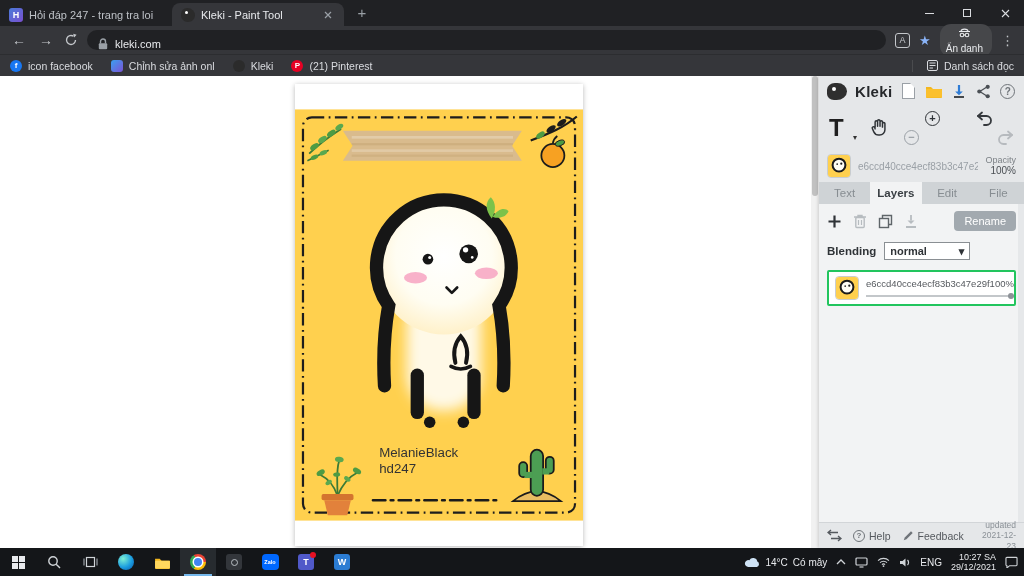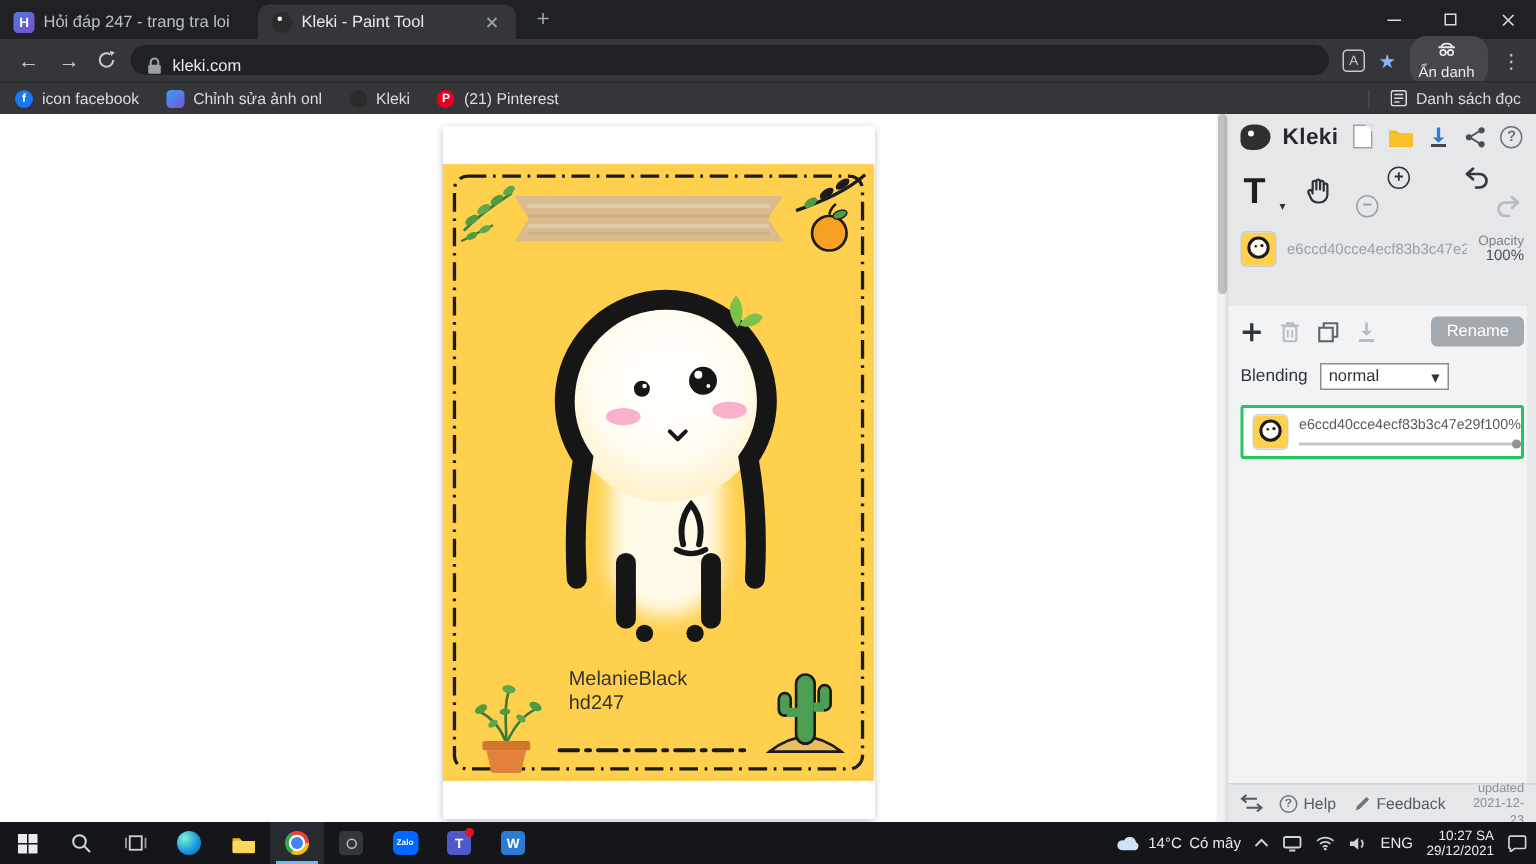--- a/index.html
+++ b/index.html
@@ -75,21 +75,21 @@
   .opacity-block .lab { font-size:9px; color:#7d8287; }
   .opacity-block .val { font-size:10px; color:#4a4f54; }
 
   .kp-tabs { height:22px; display:flex; background:#cfd3d6; }
   .kp-tab { flex:1; display:flex; align-items:center; justify-content:center; font-size:11.5px; color:#878d92; }
   .kp-tab.active { background:#f2f3f4; color:#3a3f44; font-weight:bold; }
 
   .kp-tabcontent { position:absolute; top:128px; bottom:26px; left:0; right:0; background:#f2f3f4; }
   .layer-controls { height:34px; display:flex; align-items:center; padding:0 8px; gap:11px;justify-content:center; }
   .rename-btn { margin-left:auto; background:#a2a9af; color:#fff; border-radius:4px; font-size:11px; padding:4px 10px; }
-  .blending-row { height:26px; display:flex; align-items:center; padding:0 8px; gap:8px; }
+  .blending-row { height:26px; display:flex; align-items:center; padding:0 8px; gap:8px;font-weight:bold; }
   .blend-label { font-size:11.5px; color:#2f3337; }
   .blend-select { width:86px; height:18px; background:#fff; border:1px solid #8a8f93; display:flex; align-items:center; justify-content:space-between; padding:0 5px; font-size:11px; color:#2f3337; }
   .layer-card { margin:6px 8px; height:36px; background:#fff; border:2px solid #22c55e; border-radius:2px; display:flex; align-items:center; padding:4px 6px; gap:7px; }
   .layer-mid { flex:1; }
   .layer-line1 { display:flex; justify-content:space-between; font-size:9.5px; color:#55595e; white-space:nowrap; }
   .layer-slider { position:relative; margin-top:4px; height:6px; }
   .layer-slider .track { position:absolute; top:2px; left:0; right:0; height:2px; background:#c3c7ca; }
   .layer-slider .knob { position:absolute; top:0; right:0; width:6px; height:6px; border-radius:50%; background:#8d9298; }
   .panel-scrollbar { position:absolute; top:0; bottom:0; right:0; width:6px; background:#e6e8ea; }
 
@@ -389,20 +389,26 @@
             <circle cx="14.5" cy="9.5" r="1.2" fill="#1b1b1b"></circle>
           </svg>
         </span>
         <span class="brush-hash">e6ccd40cce4ecf83b3c47e2</span>
         <span class="opacity-block">
           <div class="lab">Opacity</div>
           <div class="val">100%</div>
         </span>
       </div>
 
+      <div class="kp-tabs">
+        <span class="kp-tab">Text</span>
+        <span class="kp-tab active">Layers</span>
+        <span class="kp-tab">Edit</span>
+        <span class="kp-tab">File</span>
+      </div>
 
       <div class="kp-tabcontent">
         <div class="layer-controls">
           <span>
             <svg width="15" height="15" viewBox="0 0 15 15">
               <path d="M7.5 1.5 V13.5 M1.5 7.5 H13.5" stroke="#2f3337" stroke-width="2.2"></path>
             </svg>
           </span>
           <span>
             <svg width="14" height="16" viewBox="0 0 14 16">

